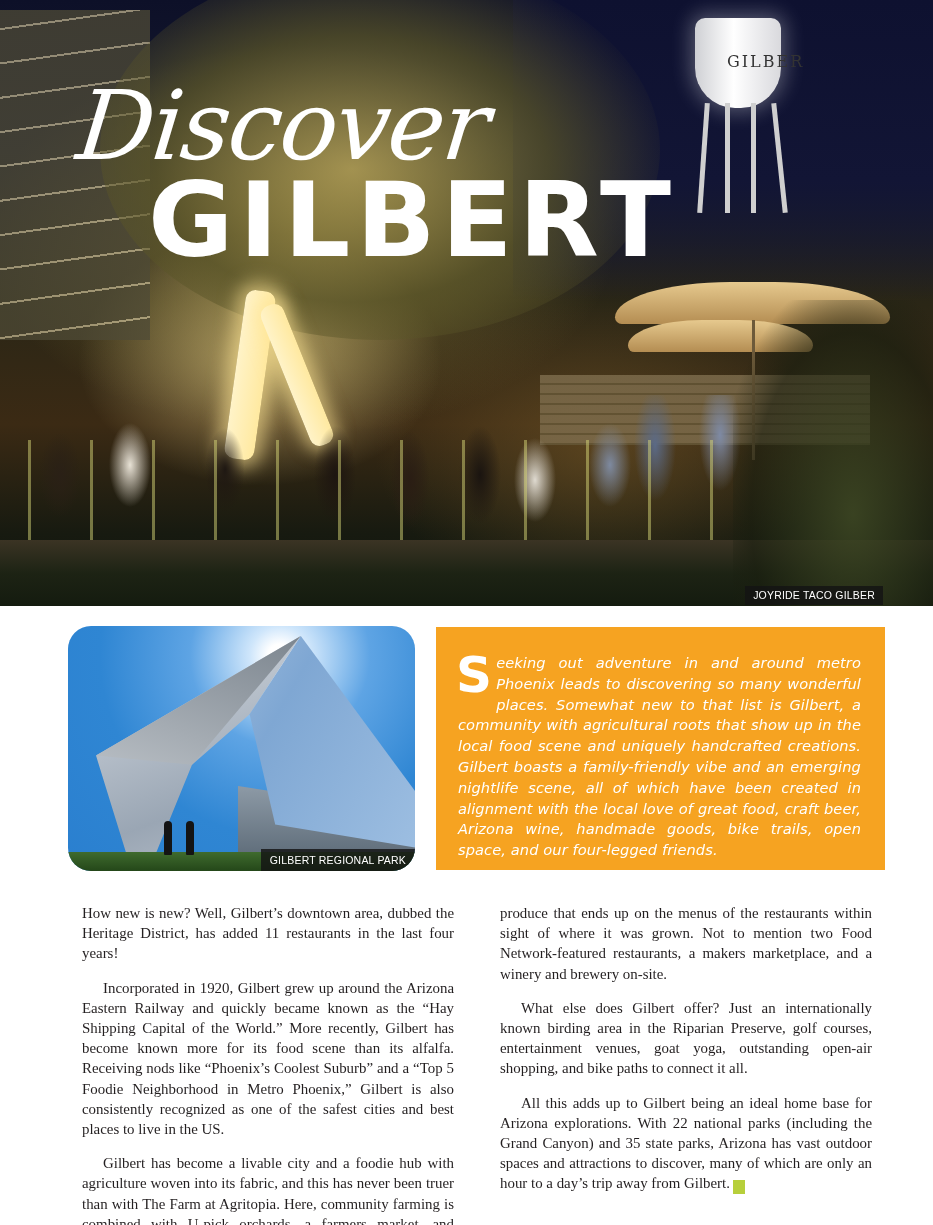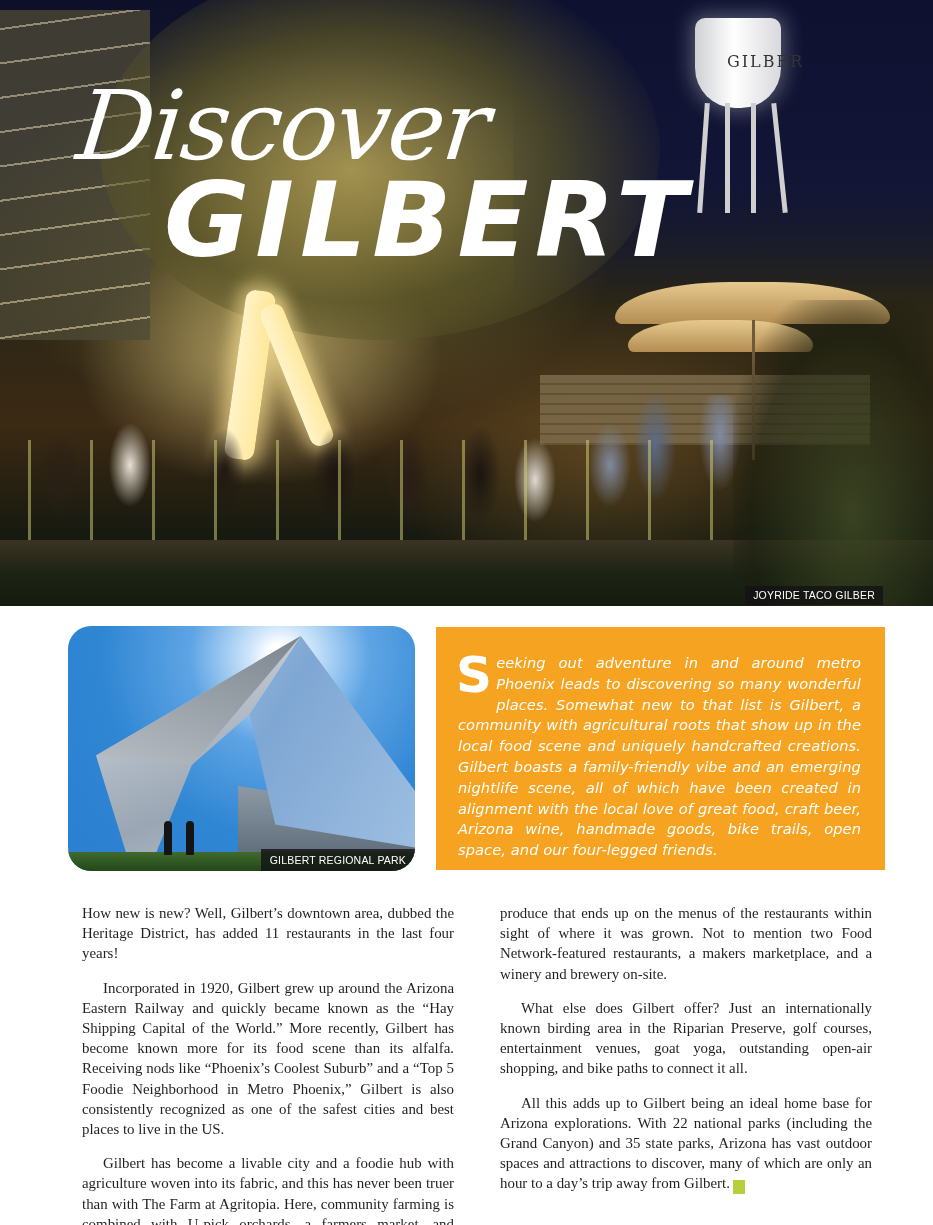--- a/index.html
+++ b/index.html
@@ -60,23 +60,23 @@
     .hero .foliage { position: absolute; right: 0; top: 300px; width: 200px; height: 306px;
       background: radial-gradient(ellipse at 60% 70%, rgba(60,70,35,0.9), rgba(25,30,15,0.6) 60%, rgba(0,0,0,0) 80%); }
 
     .title-script {
       position: absolute; left: 78px; top: 78px;
       font-family: "DejaVu Serif", serif; font-style: italic; font-weight: normal;
       font-size: 96px; line-height: 1; color: #ffffff; letter-spacing: -2px;
       transform: skewX(-6deg);
     }
     .title-bold {
-      position: absolute; left: 164px; top: 168px;
+      position: absolute; left: 148px; top: 168px;
       font-family: "DejaVu Sans", sans-serif; font-weight: bold;
-      font-size: 104px; line-height: 1; color: #ffffff; letter-spacing: 6px; font-style: italic;
+      font-size: 104px; line-height: 1; color: #ffffff; letter-spacing: 6px;
     }
     .caption {
       position: absolute; background: rgba(20,20,20,0.82); color: #ffffff;
       font-family: "Liberation Sans", sans-serif; font-size: 10.5px; font-weight: normal;
       letter-spacing: 0.2px; padding: 4px 8px; line-height: 1;
     }
     .caption.hero-cap { right: 50px; top: 586px; }
 
     
     .park {

